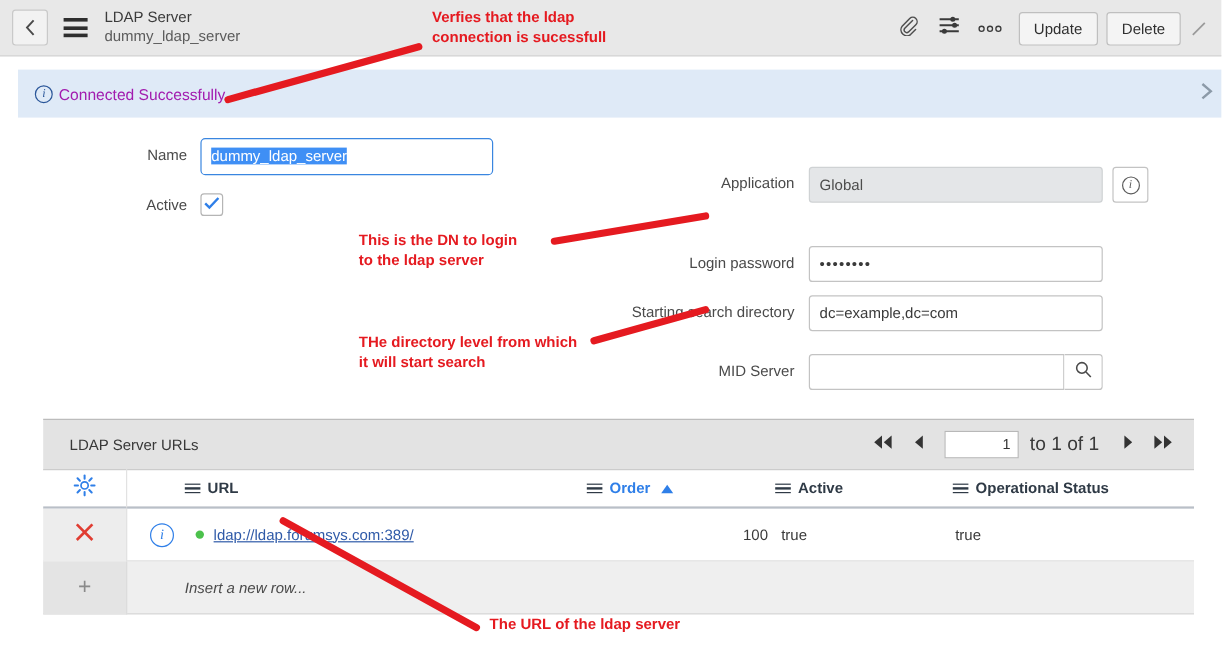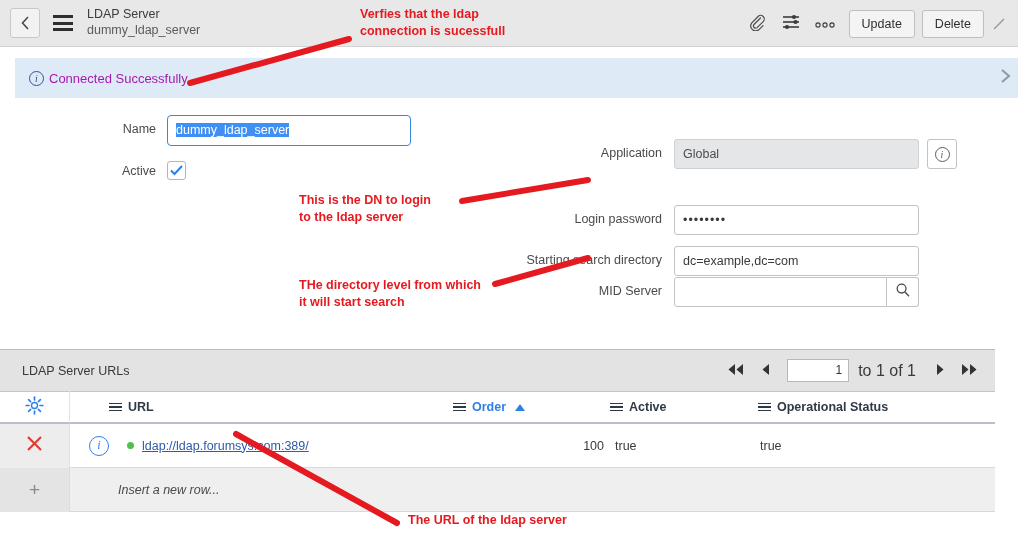--- a/index.html
+++ b/index.html
@@ -178,21 +178,21 @@
     width: 32px; height: 30px;
     border: 1px solid #c3c3c3;
     border-left: none;
     border-radius: 0 3px 3px 0;
     background: #fff;
     display: flex; align-items: center; justify-content: center;
     cursor: pointer;
   }
 
   
-  .list-sec { position: absolute; left: 0; top: 349px; width: 995px; }
+  .list-sec { position: absolute; left: 0; top: 349px; width: 995px; padding-left: 36px; }
   .list-head {
     position: relative;
     height: 43px;
     background: #e3e3e3;
     border-top: 1px solid #bcbcbc;
     border-bottom: 1px solid #c6c6c6;
     display: flex; align-items: center;
   }
   .list-title { margin-left: 22px; font-size: 12.5px; color: #383838; }
   .pager {
@@ -431,21 +431,21 @@
     <div class="field" style="left:520px; top:100px;">
       <div class="flabel" style="width:142px;">Login password</div>
       <div class="finput" style="width:245px; margin-left:12px; letter-spacing:1px;">••••••••</div>
     </div>
 
     <div class="field" style="left:520px; top:141px;">
       <div class="flabel" style="width:142px;">Starting search directory</div>
       <div class="finput" style="width:245px; margin-left:12px;">dc=example,dc=com</div>
     </div>
 
-    <div class="field" style="left:520px; top:172px;justify-content:flex-end;">
+    <div class="field" style="left:520px; top:190px;justify-content:flex-end;">
       <div class="flabel" style="width:142px;">MID Server</div>
       <div class="lookup-wrap" style="margin-left:12px;">
         <div class="finput" style="width:213px; border-radius:3px 0 0 3px;"></div>
         <div class="lookup-btn">
           <span>
             <svg width="16" height="16" viewBox="0 0 16 16">
               <circle cx="6.6" cy="6.6" r="4.4" fill="none" stroke="#4a4a4a" stroke-width="1.3"></circle>
               <line x1="10" y1="10" x2="14" y2="14.2" stroke="#4a4a4a" stroke-width="1.3"></line>
             </svg>
           </span>
@@ -505,21 +505,21 @@
               <line x1="15" y1="9.5" x2="17.8" y2="9.5"></line>
               <line x1="3.6" y1="3.6" x2="5.6" y2="5.6"></line>
               <line x1="13.4" y1="13.4" x2="15.4" y2="15.4"></line>
               <line x1="15.4" y1="3.6" x2="13.4" y2="5.6"></line>
               <line x1="5.6" y1="13.4" x2="3.6" y2="15.4"></line>
             </g>
           </svg>
         </span>
       </div>
 
-      <div class="ch" style="left:109px;align-items:center;">
+      <div class="ch" style="left:118px;align-items:center;">
         <span class="bars">
             <i></i>
             <i></i>
             <i></i>
           </span>
         <span>URL</span>
       </div>
 
       <div class="ch blue" style="left:453px;">
         <span class="bars">

